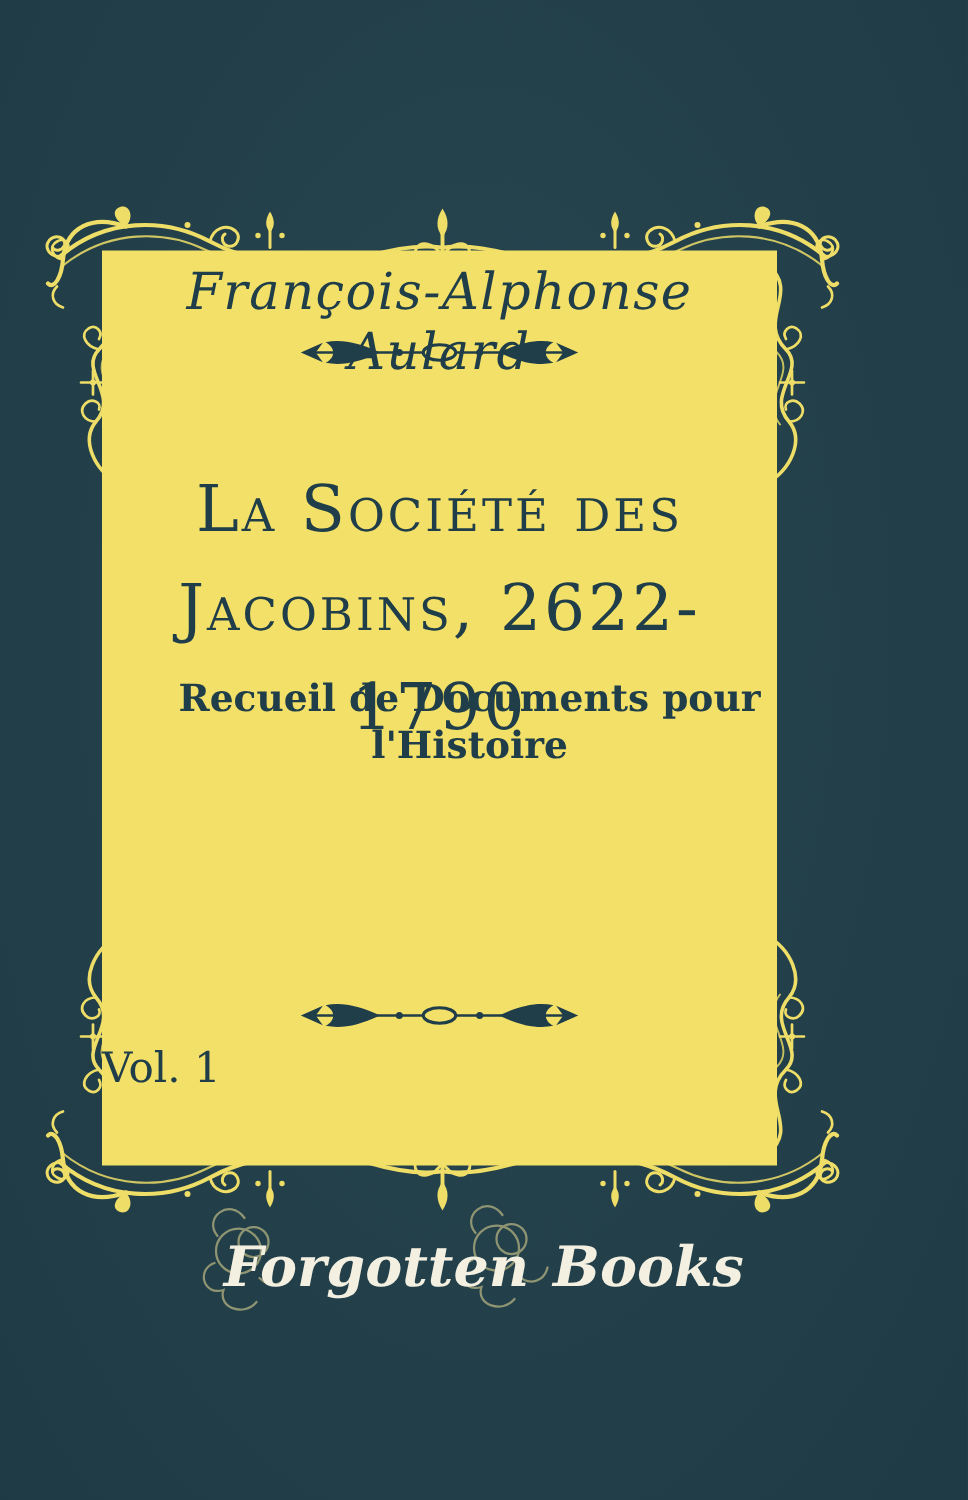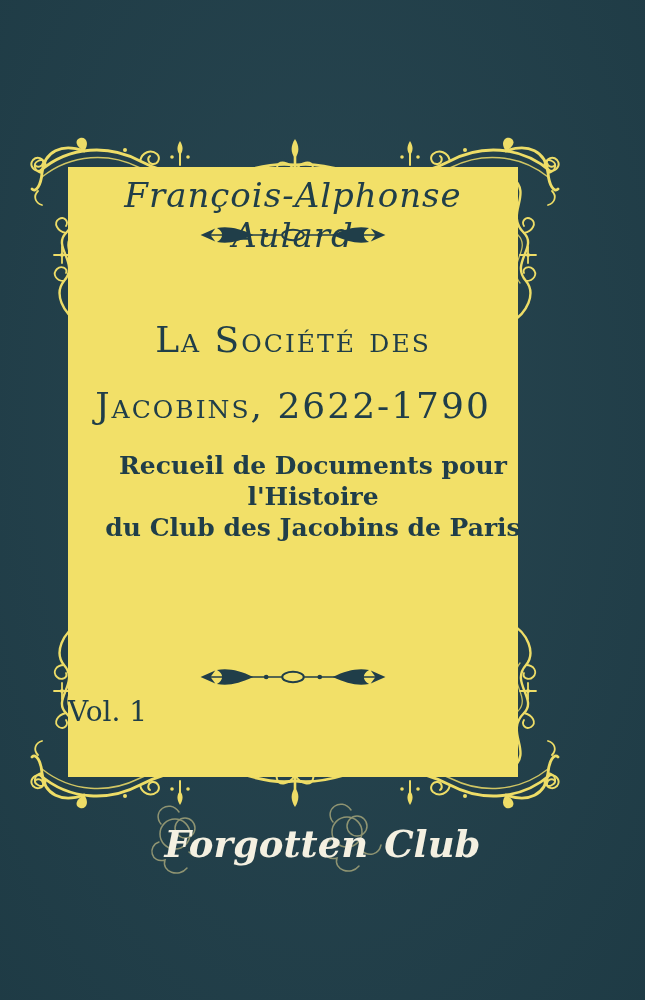--- a/index.html
+++ b/index.html
@@ -43,21 +43,21 @@
     letter-spacing:1px;
     color:var(--ink,#203e49);
   }
   .divider{position:absolute;left:50%;transform:translateX(-50%);width:216px;height:28px;}
   .divider.d1{top:54px;}
   .divider.d2{top:496px;}
   .title{
     position:absolute;top:140px;left:0;width:100%;
     text-align:center;
     font-variant:small-caps;
-    font-size:36px;line-height:66px;
+    font-size:43px;line-height:66px;
     letter-spacing:2px;
     color:var(--ink,#203e49);
   }
   .subtitle{
     position:absolute;top:283px;left:0;width:100%;
     text-align:center;
     font-weight:bold;
     font-size:25px;line-height:31px;
     color:var(--ink,#203e49);
     padding-left:20px;
@@ -182,36 +182,35 @@
         <use href="#divider"></use>
       </svg>
 
       <div class="title">
         <div>La Société des</div>
         <div>Jacobins, 2622-1790</div>
       </div>
 
       <div class="subtitle">
         <div>Recueil de Documents pour l'Histoire</div>
-        <div>du Club des Jacobins de Paris</div>
       </div>
 
       <svg class="divider d2" viewBox="0 0 250 28">
         <use href="#divider"></use>
       </svg>
 
       <div class="volume">Vol. 1</div>
     </div>
   </div>
 
   <div class="logo">
     <div class="logo-inner">
       <svg class="logo-fl f1" viewBox="0 0 66 76">
         <use href="#logoFl"></use>
       </svg>
       <svg class="logo-fl f2" viewBox="0 0 66 76">
         <use href="#logoFl"></use>
       </svg>
-      <span class="word">Forgotten</span><span class="gap"></span><span class="word">Club</span>
+      <span class="word">Forgotten</span><span class="gap"></span><span class="word">Books</span>
     </div>
   </div>
 
 </div>
 
 </body></html>

